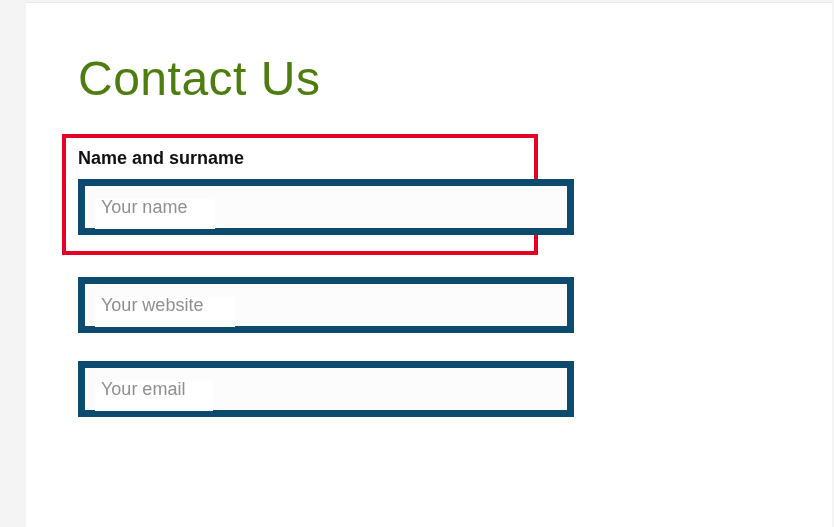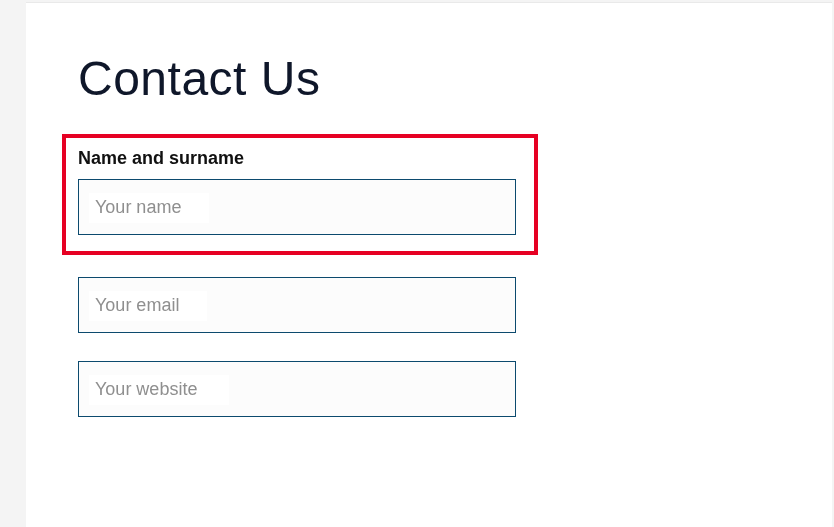--- a/index.html
+++ b/index.html
@@ -17,21 +17,21 @@
       width: 806px;
       height: 525px;
       background: #ffffff;
       border-top: 1px solid #e9e9e9;
       padding: 48px 52px 0 52px;
     }
     .title {
       font-size: 48px;
       font-weight: 400;
       letter-spacing: 0.5px;
-      color: #0f172a;
+      color: #4d7c0f;
       margin-bottom: 28px;
     }
     .field-wrap {
       width: 460px;
       margin-bottom: 28px;
     }
     .highlighted {
       border: 4px solid #e60023;
       padding: 10px 5px 16px 12px;
       margin-left: -16px;
@@ -40,23 +40,23 @@
     }
     .field-label {
       display: block;
       font-size: 18px;
       font-weight: 700;
       color: #111;
       margin-bottom: 10px;
     }
     .shell {
       position: relative;
-      width: 438px;
+      width: 496px;
       height: 56px;
-      border: 1px solid #0c4a6e;
+      border: 7px solid #0c4a6e;
       background: #fcfcfc;
     }
     .shell input {
       position: absolute;
       inset: 0;
       width: 100%;
       height: 100%;
       border: none;
       background: transparent;
       padding: 0 16px;
@@ -86,25 +86,25 @@
   <div class="field-wrap highlighted">
     <label class="field-label">Name and surname</label>
     <div class="shell">
       <div class="patch name"></div>
       <input type="text" placeholder="Your name" style="">
     </div>
   </div>
 
   <div class="field-wrap">
     <div class="shell">
-      <div class="patch email"></div>
-      <input type="text" placeholder="Your email" style="">
+      <div class="patch site"></div>
+      <input type="text" placeholder="Your website" style="">
     </div>
   </div>
 
   <div class="field-wrap">
     <div class="shell">
-      <div class="patch site"></div>
-      <input type="text" placeholder="Your website" style="">
+      <div class="patch email"></div>
+      <input type="text" placeholder="Your email" style="">
     </div>
   </div>
 
 </div>
 
 </body></html>

